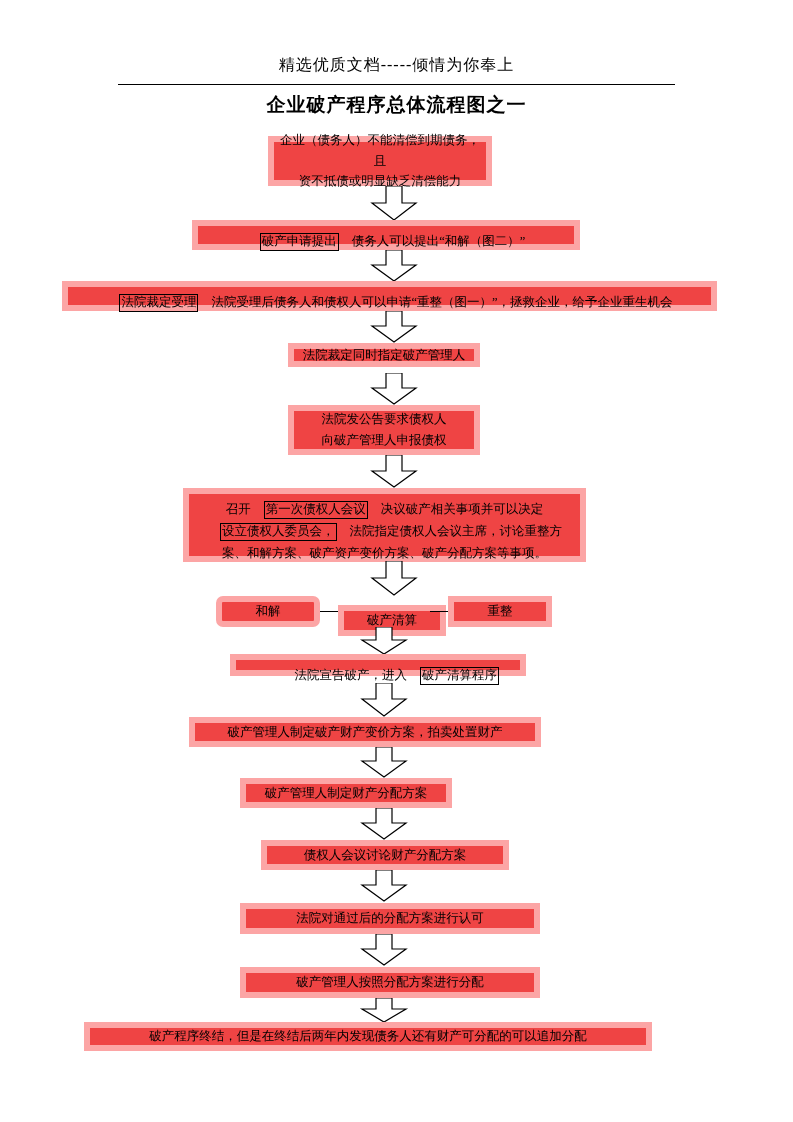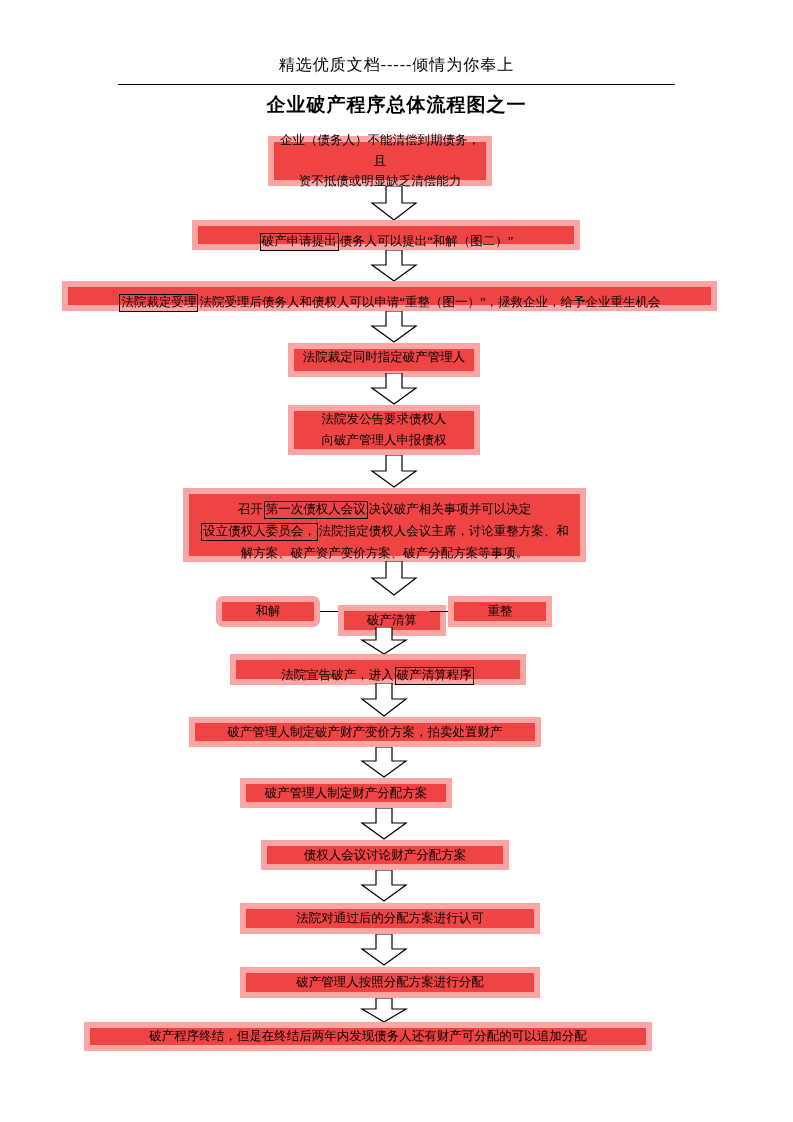--- a/index.html
+++ b/index.html
@@ -50,21 +50,21 @@
     text-align:center;
     padding:5px 8px;
   }
 
   
   .inl{
     display:inline-block;
     border:1px solid #000;
     padding:0 1px;
     line-height:1.25;
-    margin:0 1px;
+    margin:0 13px;
   }
 
   
   .arrow{position:absolute;}
   .arrow svg{display:block;}
 
   
   .hline{
     position:absolute;
     border-top:1px solid #000;
@@ -106,21 +106,21 @@
   <div class="box just" style="left:62px;top:281px;width:655px;height:30px;">
     <span class="inl">法院裁定受理</span><span>法院受理后债务人和债权人可以申请“重整（图一）”，拯救企业，给予企业重生机会</span>
   </div>
 
   <div class="arrow" style="left:362px;top:311px;width:64px;height:33px;">
     <svg width="64" height="33" viewBox="0 0 64 33">
       <polygon points="24,0 40,0 40,15 54,15 32,31 10,15 24,15" fill="#ffffff" stroke="#000000" stroke-width="1.2"></polygon>
     </svg>
   </div>
 
-  <div class="box" style="left:288px;top:343px;width:192px;height:34px;align-items:flex-end;">
+  <div class="box" style="left:288px;top:343px;width:192px;height:24px;">
     <div>
       <span class="ln">法院裁定同时指定破产管理人</span>
     </div>
   </div>
 
   <div class="arrow" style="left:362px;top:373px;width:64px;height:33px;">
     <svg width="64" height="33" viewBox="0 0 64 33">
       <polygon points="24,0 40,0 40,15 54,15 32,31 10,15 24,15" fill="#ffffff" stroke="#000000" stroke-width="1.2"></polygon>
     </svg>
   </div>
@@ -169,21 +169,21 @@
         <span class="ln">重整</span>
       </div>
   </div>
 
   <div class="arrow" style="left:352px;top:627px;width:64px;height:29px;">
     <svg width="64" height="29" viewBox="0 0 64 29">
       <polygon points="24,0 40,0 40,13 54,13 32,27 10,13 24,13" fill="#ffffff" stroke="#000000" stroke-width="1.2"></polygon>
     </svg>
   </div>
 
-  <div class="box just" style="left:230px;top:654px;width:296px;height:31px;">
+  <div class="box just" style="left:230px;top:654px;width:296px;height:22px;text-align:right;">
     <span>法院宣告破产，进入</span><span class="inl">破产清算程序</span>
   </div>
 
   <div class="arrow" style="left:352px;top:683px;width:64px;height:35px;">
     <svg width="64" height="35" viewBox="0 0 64 35">
       <polygon points="24,0 40,0 40,16 54,16 32,33 10,16 24,16" fill="#ffffff" stroke="#000000" stroke-width="1.2"></polygon>
     </svg>
   </div>
 
   <div class="box" style="left:189px;top:717px;width:352px;height:30px;">

